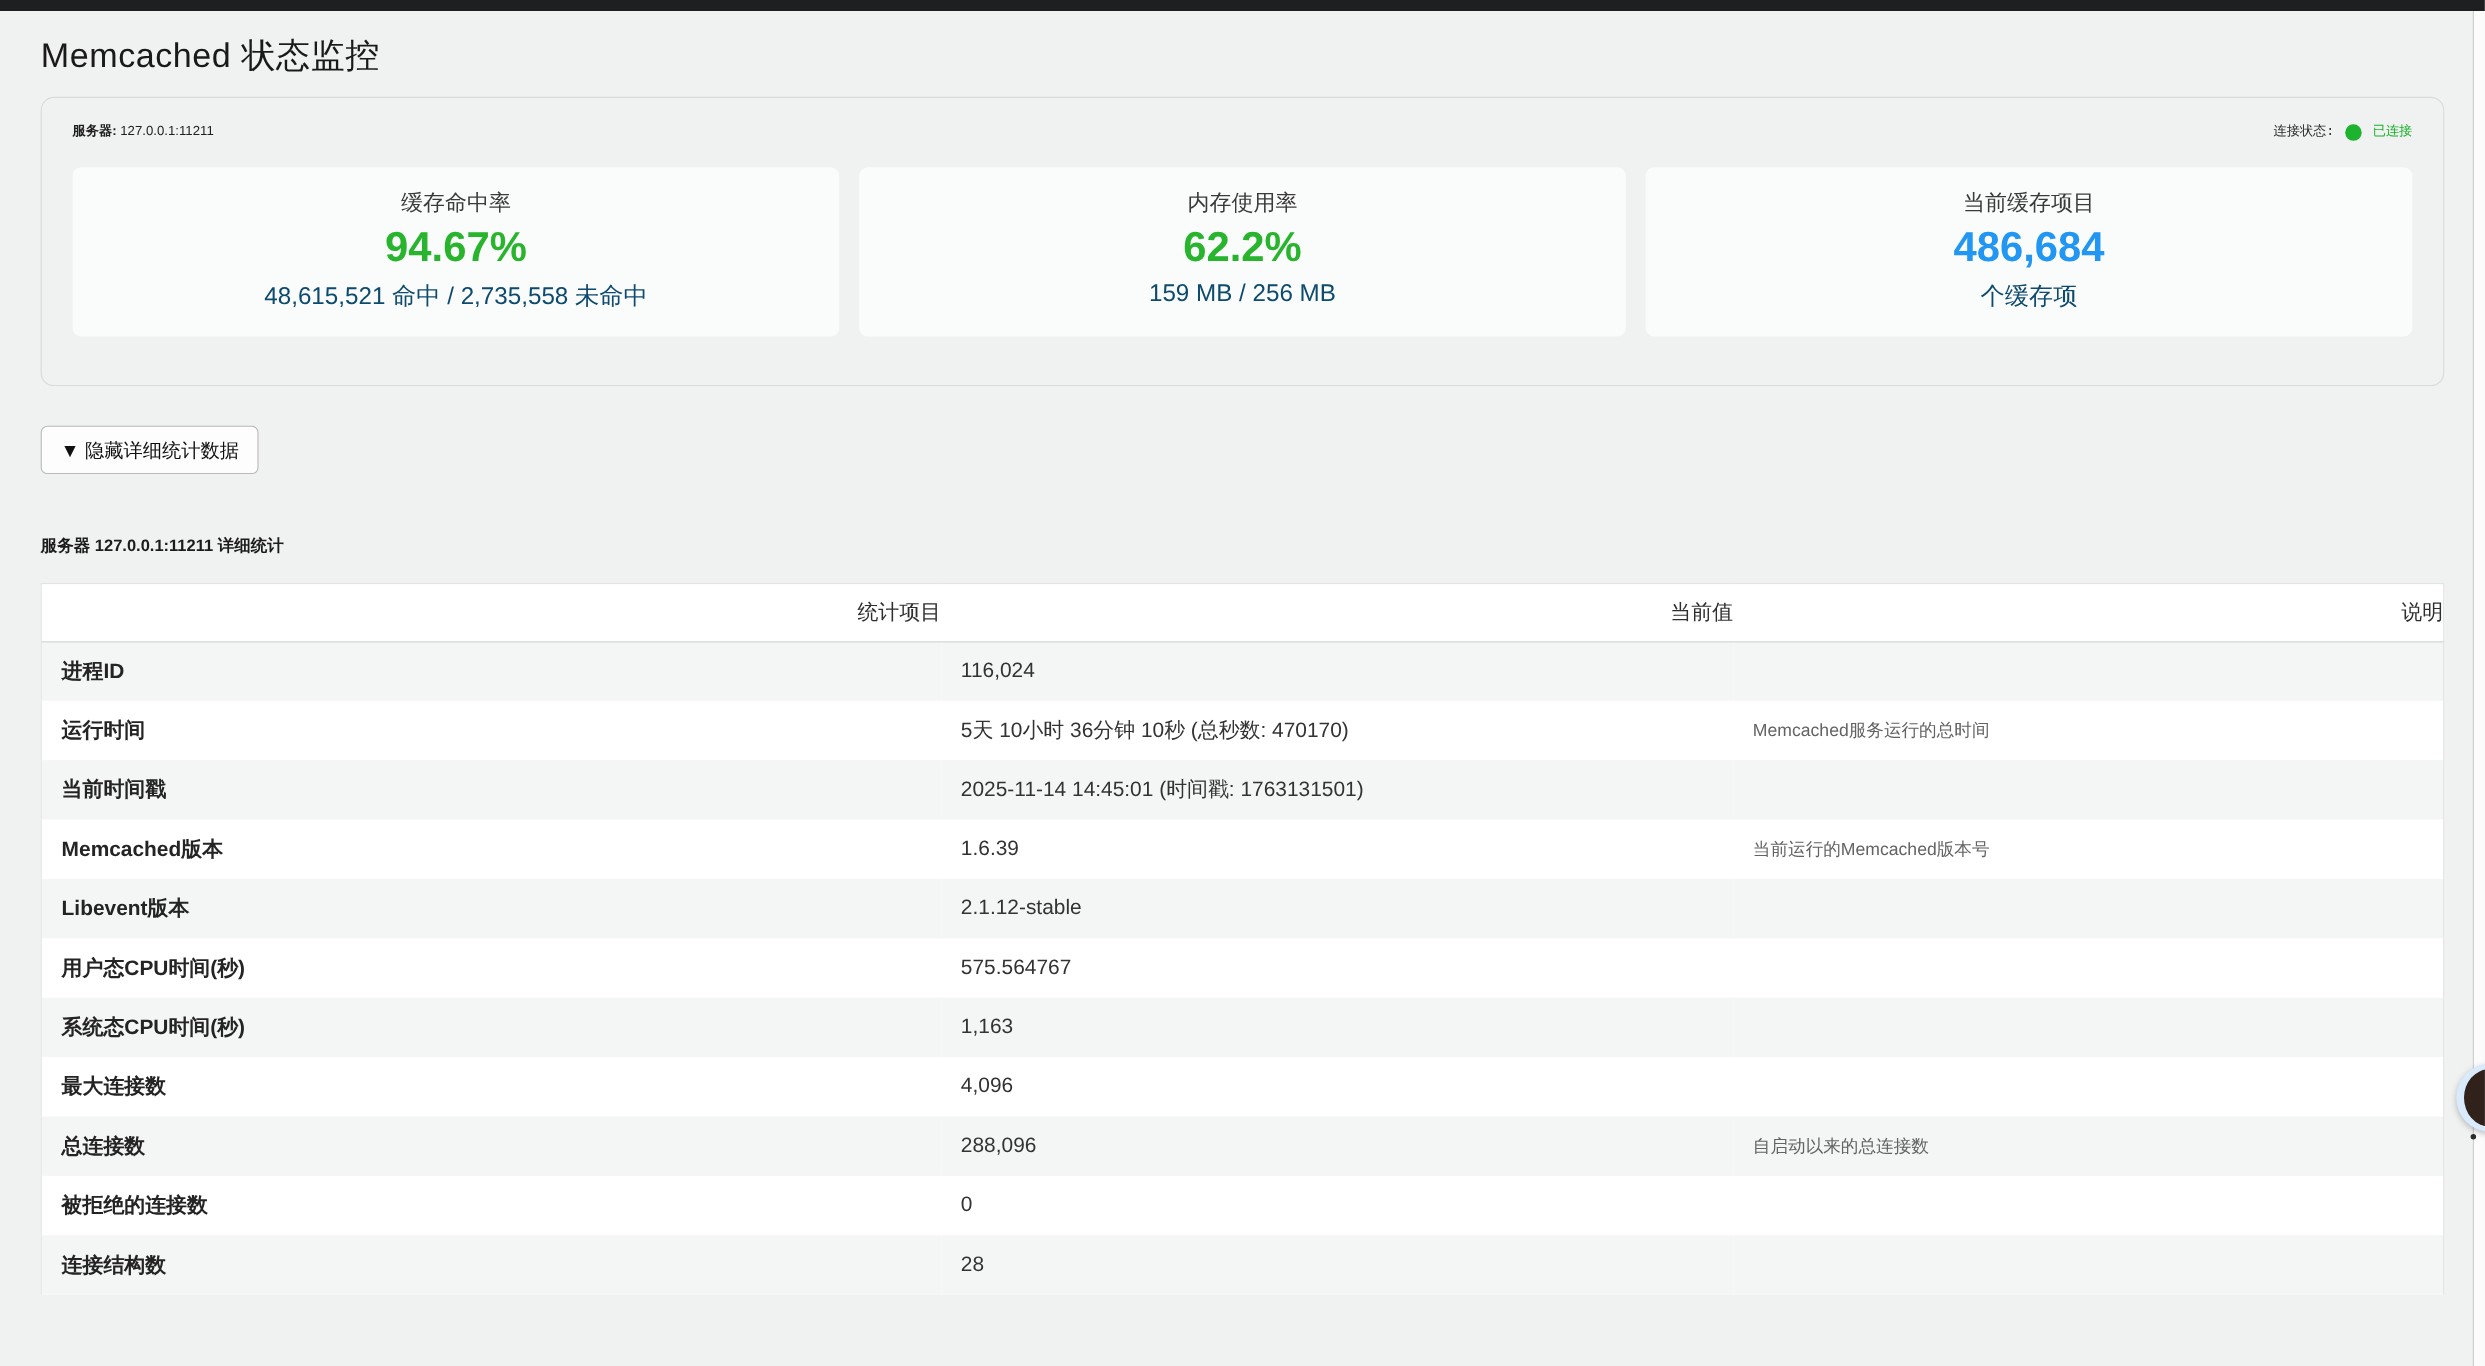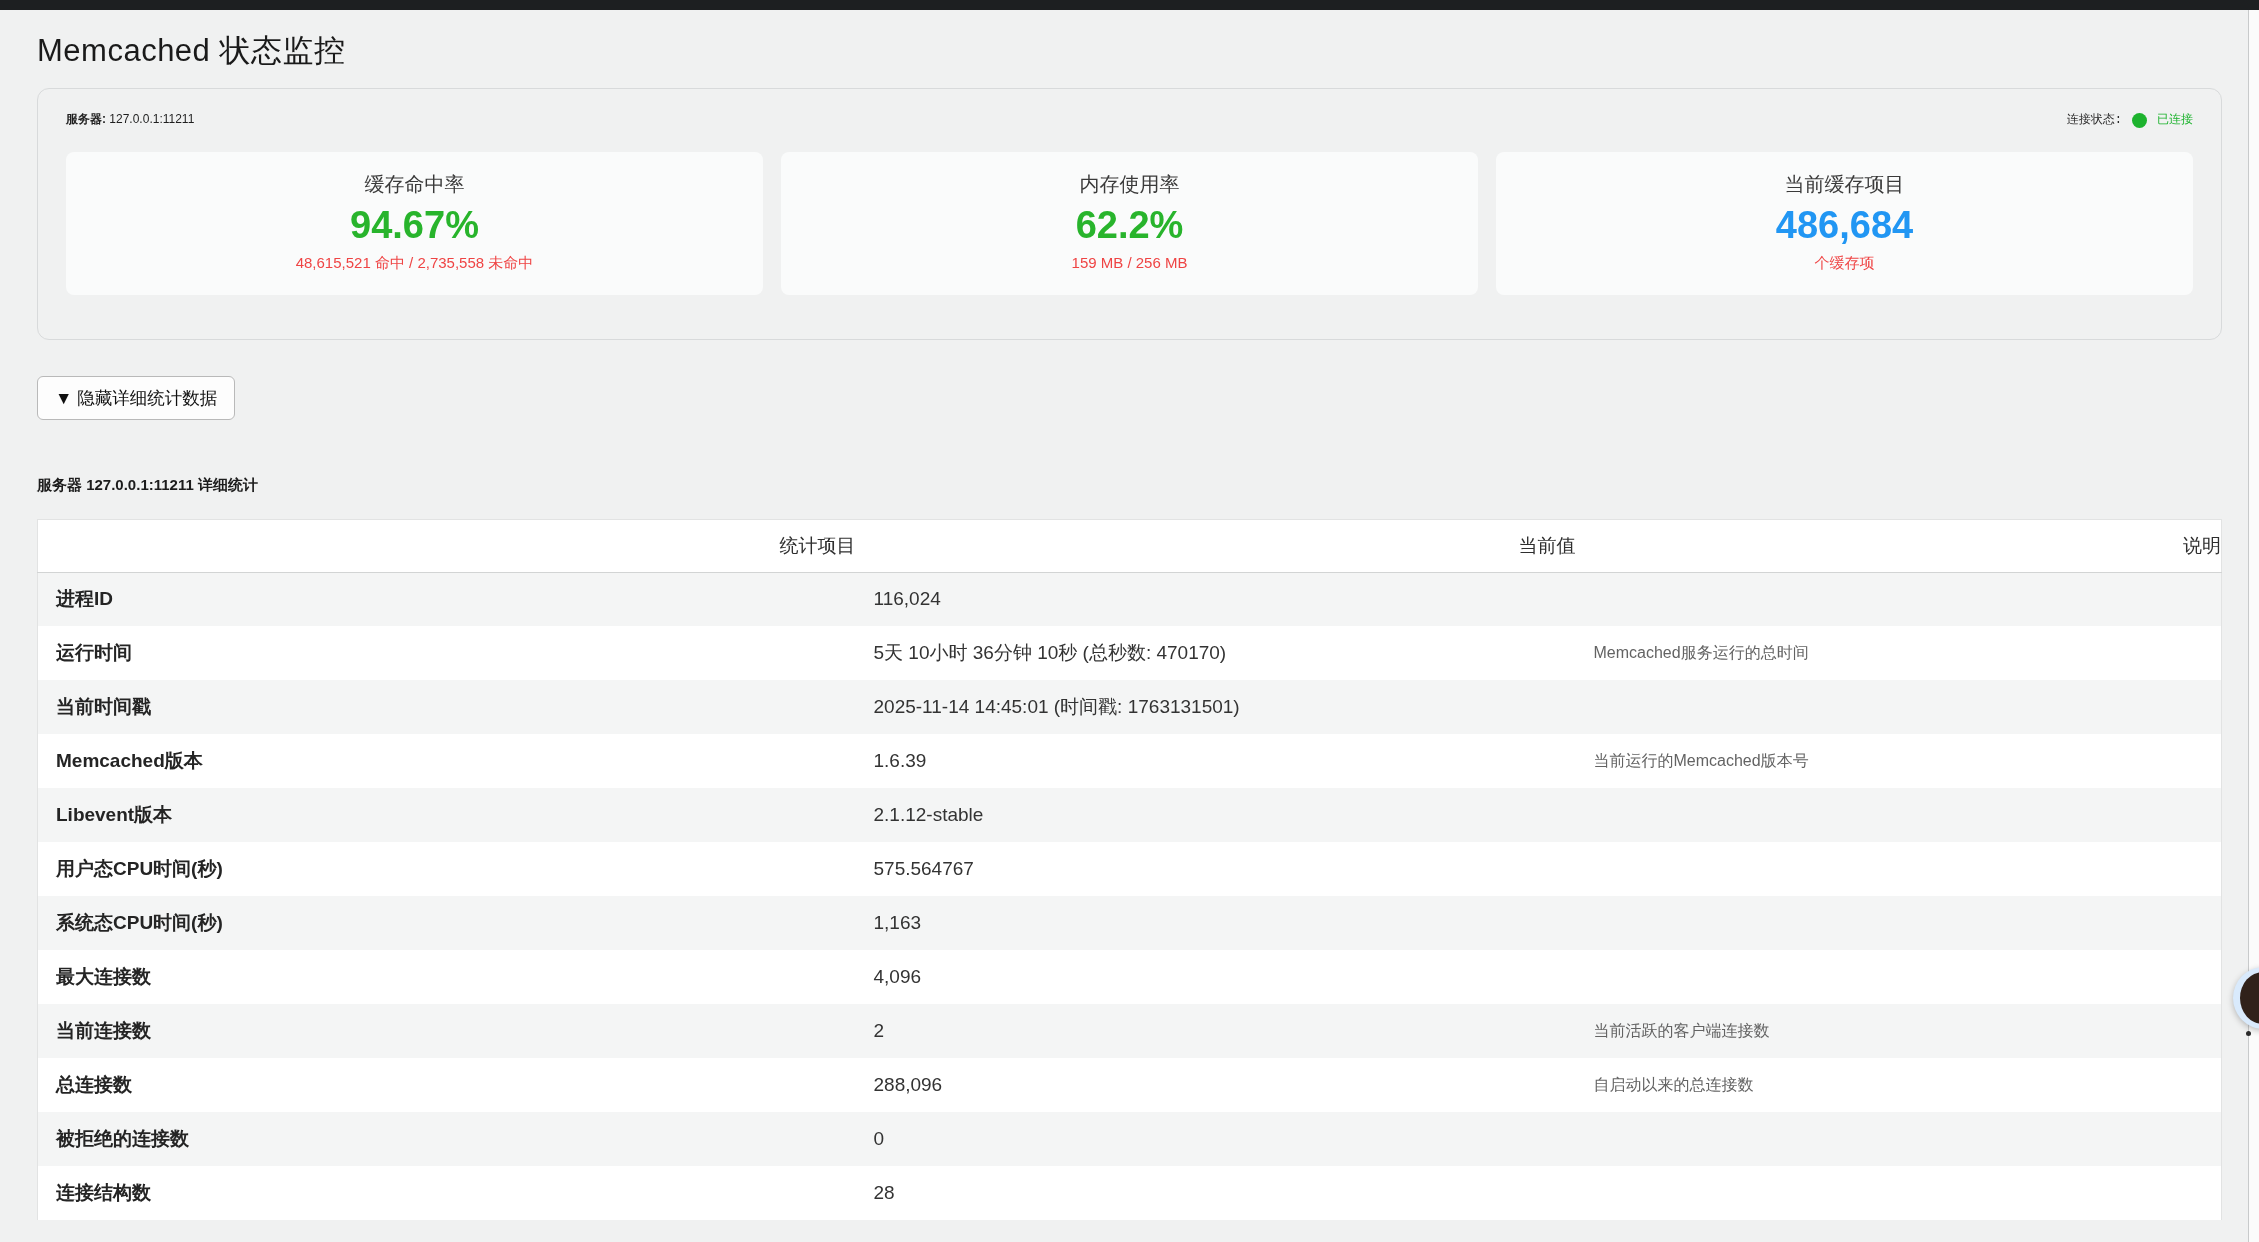--- a/index.html
+++ b/index.html
@@ -38,21 +38,21 @@
   .status-dot { width:15px; height:15px; border-radius:50%; display:inline-block; }
   .status-text { font-weight:400; }
   .cards-row { display:flex; gap:18px; margin-top:24px;justify-content:flex-end; }
   .stat-card {
     flex:1; background:#fafbfb; border-radius:8px;
     text-align:center; padding:19px 10px 22px 10px;
     min-height:128px;
   }
   .stat-card .card-title { font-size:20px; color:#3a3a3a; }
   .stat-card .card-value { font-size:38px; font-weight:700; margin-top:6px; line-height:1.15; }
-  .stat-card .card-sub   { font-size:15px; color:#ef4444; margin-top:6px; }
+  .stat-card .card-sub   { font-size:22px; color:#0c4a6e; margin-top:6px; }
   .toggle-btn {
     display:inline-block; margin-top:36px;
     background:#fdfdfd; border:1px solid #b9b9b9; border-radius:6px;
     padding:9px 17px; font-size:17.5px; color:#101010;
     font-family:inherit; cursor:pointer;
   }
   .section-title { margin-top:56px; font-size:15px; font-weight:700; color:#1c1c1c; }
   table.stats {
     margin-top:24px; width:100%;
     border-collapse:collapse; background:#ffffff;
@@ -181,25 +181,20 @@
           <td class="stat-label">系统态CPU时间(秒)</td>
           <td class="stat-value">1,163</td>
           <td class="stat-desc"></td>
         </tr>
         <tr>
           <td class="stat-label">最大连接数</td>
           <td class="stat-value">4,096</td>
           <td class="stat-desc"></td>
         </tr>
         <tr>
-          <td class="stat-label">当前连接数</td>
-          <td class="stat-value">2</td>
-          <td class="stat-desc">当前活跃的客户端连接数</td>
-        </tr>
-        <tr>
           <td class="stat-label">总连接数</td>
           <td class="stat-value">288,096</td>
           <td class="stat-desc">自启动以来的总连接数</td>
         </tr>
         <tr>
           <td class="stat-label">被拒绝的连接数</td>
           <td class="stat-value">0</td>
           <td class="stat-desc"></td>
         </tr>
         <tr>

